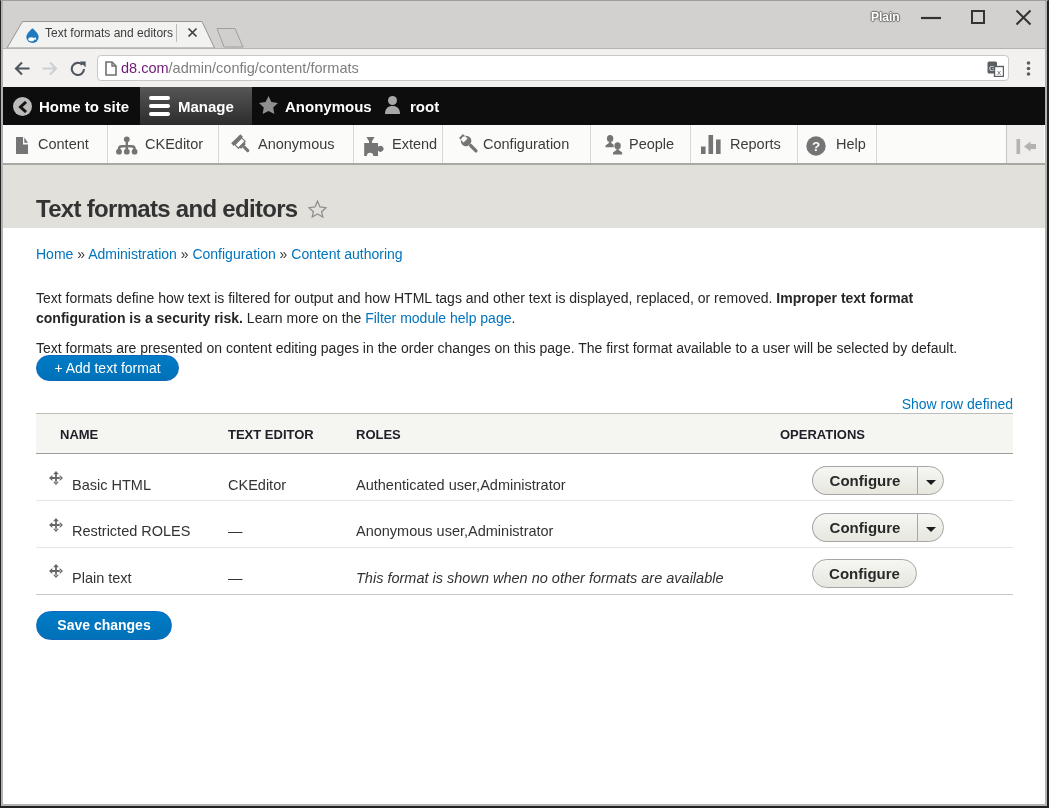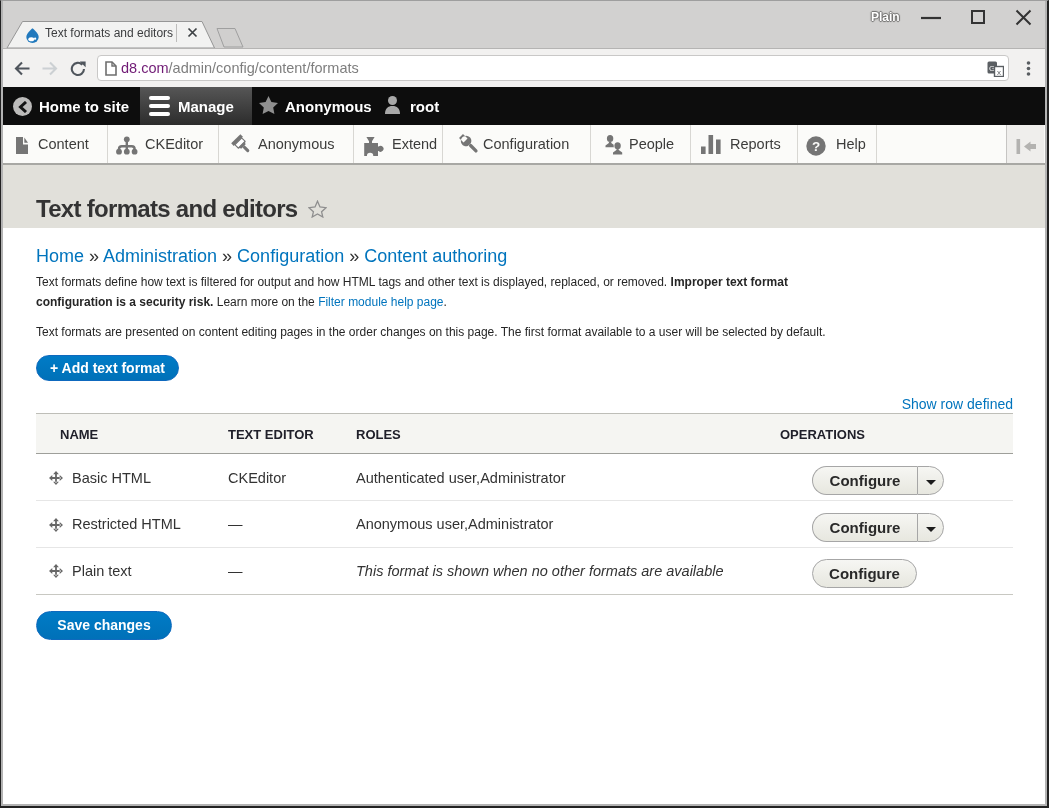--- a/index.html
+++ b/index.html
@@ -38,34 +38,34 @@
 #menubar { position:absolute; left:1px; top:125px; width:1045px; height:38px; background:#fbfbf9; z-index:1; }
 #menuborder { position:absolute; left:1px; top:163px; width:1045px; height:2px; background:#a8a8a4; z-index:1;}
 .mdiv { position:absolute; top:125px; width:1px; height:38px; background:#d8d7d3; z-index:2; }
 .mtext { position:absolute; top:136px; font-size:14.5px; color:#3c3c3b; z-index:2; }
 .micon { position:absolute; z-index:2; }
 
 #band { position:absolute; left:1px; top:165px; width:1045px; height:63px; background:#e1e0da; z-index:0; }
 #h1 { position:absolute; left:36px; top:195px; font-size:24px; font-weight:bold; color:#333;
   letter-spacing:-0.7px; z-index:1; }
 
-#crumb { position:absolute; left:36px; top:246px; font-size:18px; color:#333; z-index:1; }
+#crumb { position:absolute; left:36px; top:246px; font-size:14px; color:#333; z-index:1; }
 a { color:#0074bd; text-decoration:none; }
-.body-t { position:absolute; left:36px; font-size:12px; color:#262626; line-height:20px; z-index:1; }
+.body-t { position:absolute; left:36px; font-size:14px; color:#262626; line-height:20px; z-index:1;margin-top:16px; }
 #addbtn { position:absolute; left:36px; top:355px; width:143px; height:26px; border-radius:13px;
   background:linear-gradient(#007bc6,#0071b8); border:1px solid #0e69be; color:#fff;
-  font-weight:bold; font-size:14px; text-align:center; line-height:24px; z-index:1; }
+  font-weight:normal; font-size:14px; text-align:center; line-height:24px; z-index:1; }
 #showrow { position:absolute; right:36px; top:396px; font-size:14px; z-index:1; }
 
 #thead { position:absolute; left:36px; top:413px; width:977px; height:41px; background:#f5f5f2;
   border-top:1px solid #bebeb8; border-bottom:1px solid #9e9f9a; z-index:1; }
 .th { position:absolute; top:427px; font-size:13px; font-weight:bold; color:#20202a; z-index:2; }
 .row { position:absolute; left:36px; width:977px; height:47px; border-bottom:1px solid #e6e6e6;
   background:#fff; z-index:1; }
-.cell { position:absolute; font-size:14.5px; color:#333; z-index:2; }
+.cell { position:absolute; font-size:14.5px; color:#333; z-index:2;margin-top:7px; }
 .cfgbtn { position:absolute; height:29px; background:linear-gradient(#f6f6f3,#e7e7df);
   border:1px solid #a6a6a6; color:#292929; font-weight:bold; font-size:15px; text-align:center;
   z-index:2; }
 #savebtn { position:absolute; left:36px; top:611px; width:136px; height:29px; border-radius:15px;
   background:linear-gradient(#007bc6,#0071b8); border:1px solid #0e69be; color:#fff;
   font-weight:bold; font-size:14px; text-align:center; line-height:27px; z-index:1; }
 </style>
 </head>
 <body>
 <div id="fgray"></div>
@@ -253,21 +253,21 @@
     <path d="M7 0 L9.9 3.3 L4.1 3.3 Z M7 14 L9.9 10.7 L4.1 10.7 Z M0 7 L3.3 4.1 L3.3 9.9 Z M14 7 L10.7 4.1 L10.7 9.9 Z M6.1 2.5 L7.9 2.5 L7.9 11.5 L6.1 11.5 Z M2.5 6.1 L11.5 6.1 L11.5 7.9 L2.5 7.9 Z" fill="#676767"></path>
   </svg>
 <svg class="abs" style="left:49px;top:564px;z-index:2" width="14" height="14" viewBox="0 0 14 14">
     <path d="M7 0 L9.9 3.3 L4.1 3.3 Z M7 14 L9.9 10.7 L4.1 10.7 Z M0 7 L3.3 4.1 L3.3 9.9 Z M14 7 L10.7 4.1 L10.7 9.9 Z M6.1 2.5 L7.9 2.5 L7.9 11.5 L6.1 11.5 Z M2.5 6.1 L11.5 6.1 L11.5 7.9 L2.5 7.9 Z" fill="#676767"></path>
   </svg>
 
 <div class="cell" style="left:72px;top:470px">Basic HTML</div>
 <div class="cell" style="left:228px;top:470px">CKEditor</div>
 <div class="cell" style="left:356px;top:470px">Authenticated user,Administrator</div>
 
-<div class="cell" style="left:72px;top:516px">Restricted HTML</div>
+<div class="cell" style="left:72px;top:516px">Restricted ROLES</div>
 <div class="cell" style="left:228px;top:516px">—</div>
 <div class="cell" style="left:356px;top:516px">Anonymous user,Administrator</div>
 
 <div class="cell" style="left:72px;top:563px">Plain text</div>
 <div class="cell" style="left:228px;top:563px">—</div>
 <div class="cell" style="left:356px;top:563px;font-style:italic">This format is shown when no other formats are available</div>
 
 <div class="cfgbtn" style="left:812px;top:466px;width:105px;border-radius:15px 0 0 15px;border-right:none;line-height:27px">Configure</div>
 <div class="cfgbtn" style="left:917px;top:466px;width:27px;border-radius:0 15px 15px 0;"><span style="display:inline-block;width:0;height:0;border-left:5.5px solid transparent;border-right:5.5px solid transparent;border-top:5px solid #1c1c1c;margin-top:13px"></span></div>
 <div class="cfgbtn" style="left:812px;top:513px;width:105px;border-radius:15px 0 0 15px;border-right:none;line-height:27px">Configure</div>

